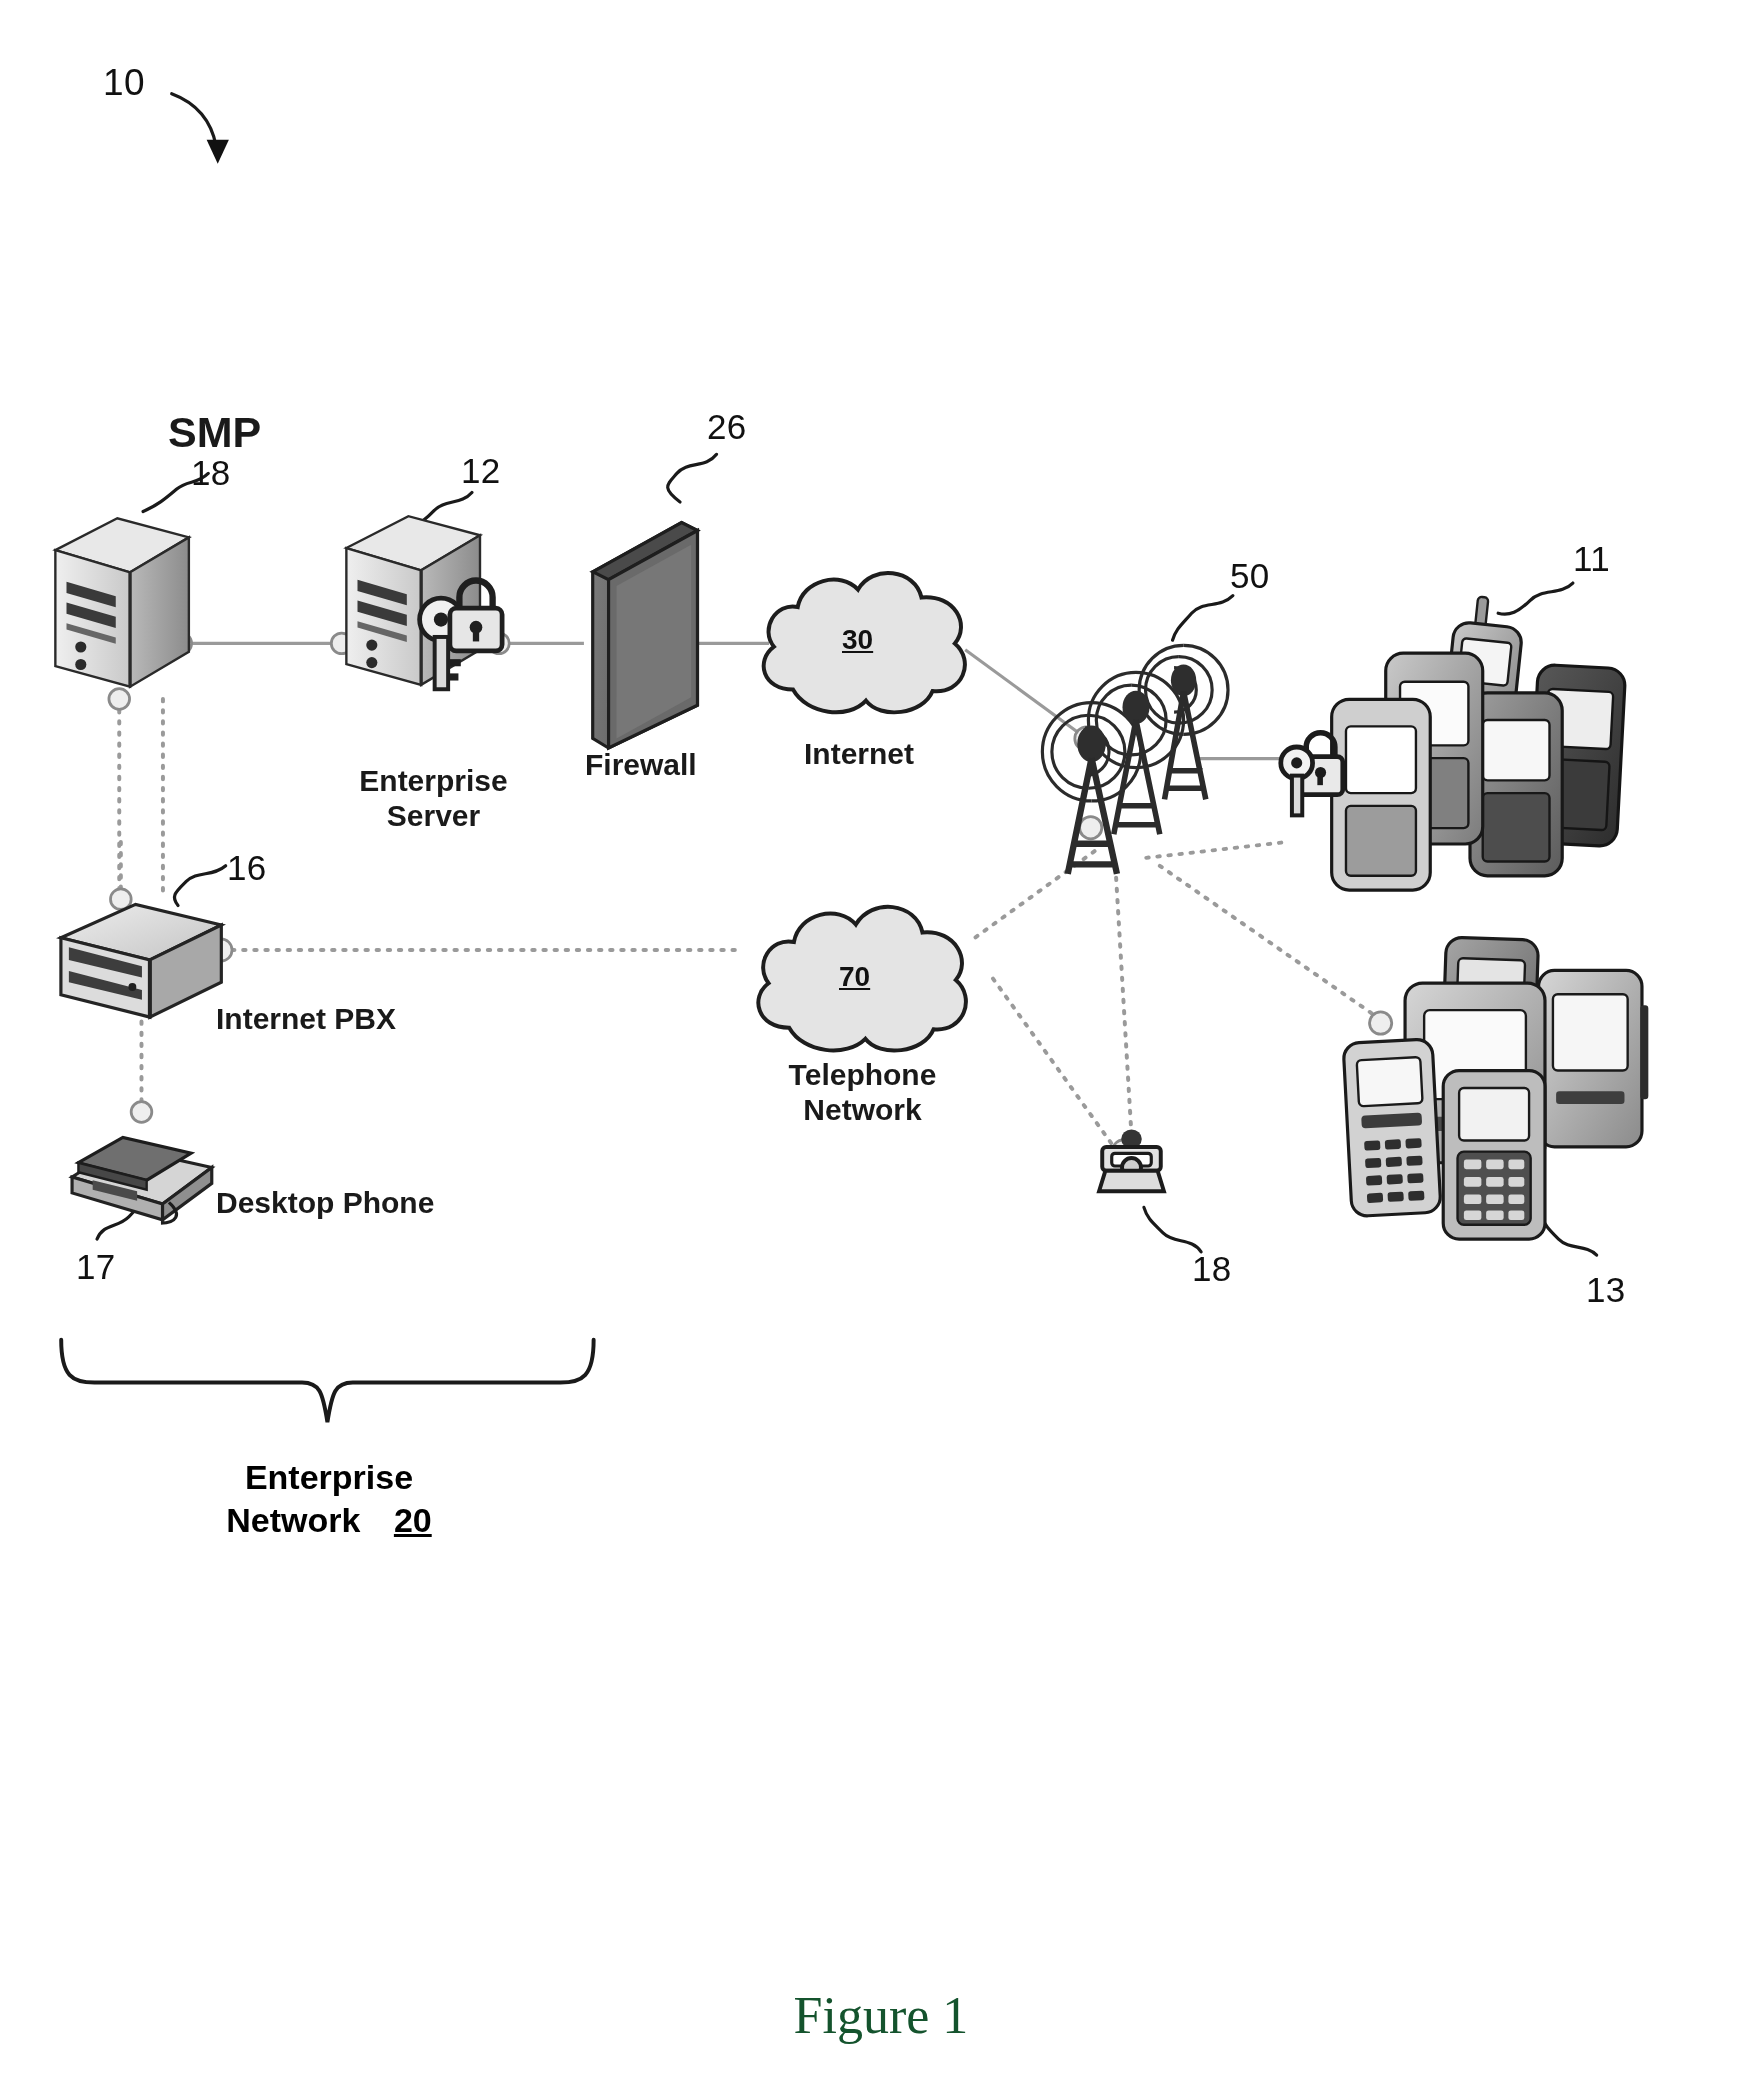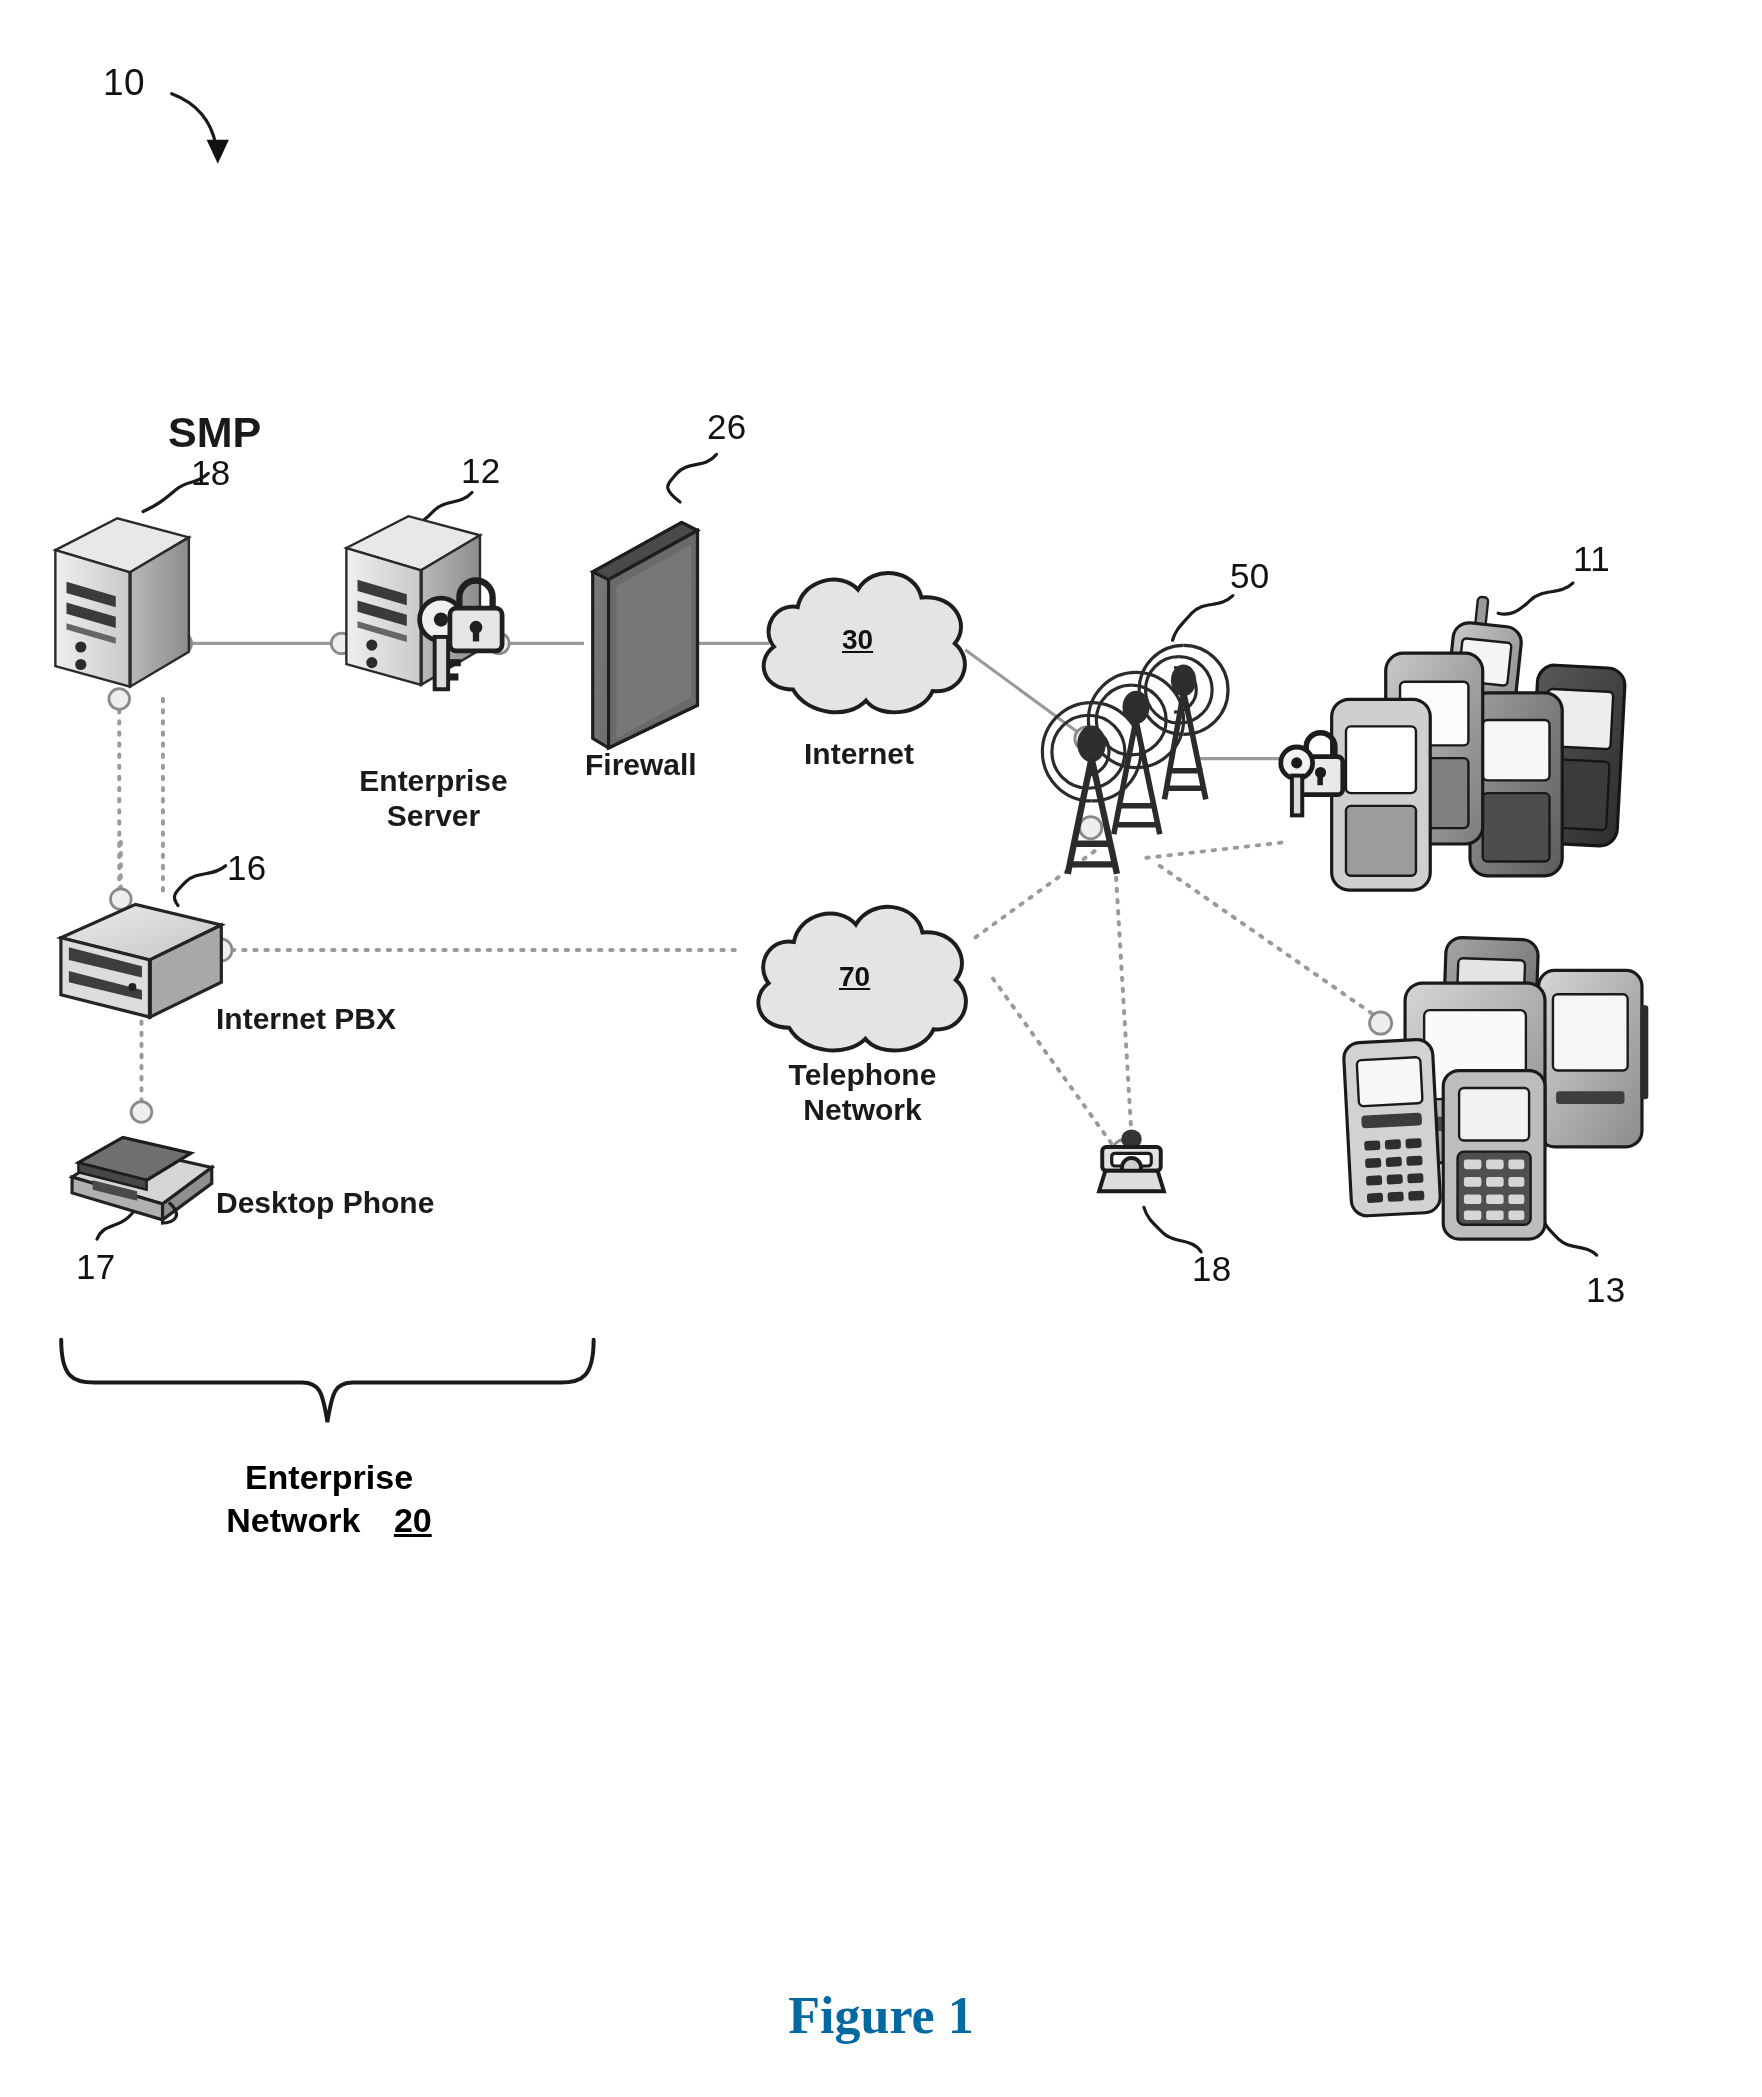--- a/index.html
+++ b/index.html
@@ -60,22 +60,22 @@
     font-weight: 700;
     color: #000;
     text-align: center;
     line-height: 1.25;
     white-space: nowrap;
   }
   .brace-label u { text-decoration: underline; margin-left: 24px; }
   .fig-caption {
     font-family: "Liberation Serif", serif;
     font-size: 52px;
-    font-weight: 700;
-    color: #0369a1;
+    font-weight: 400;
+    color: #14532d;
     white-space: nowrap;
   }
 
   svg { display: block; overflow: visible; }
   .lines { position: absolute; left:0; top:0; width:1762px; height:2097px; pointer-events:none; }
 </style>
 </head>
 <body>
 
 <div class="stage">

